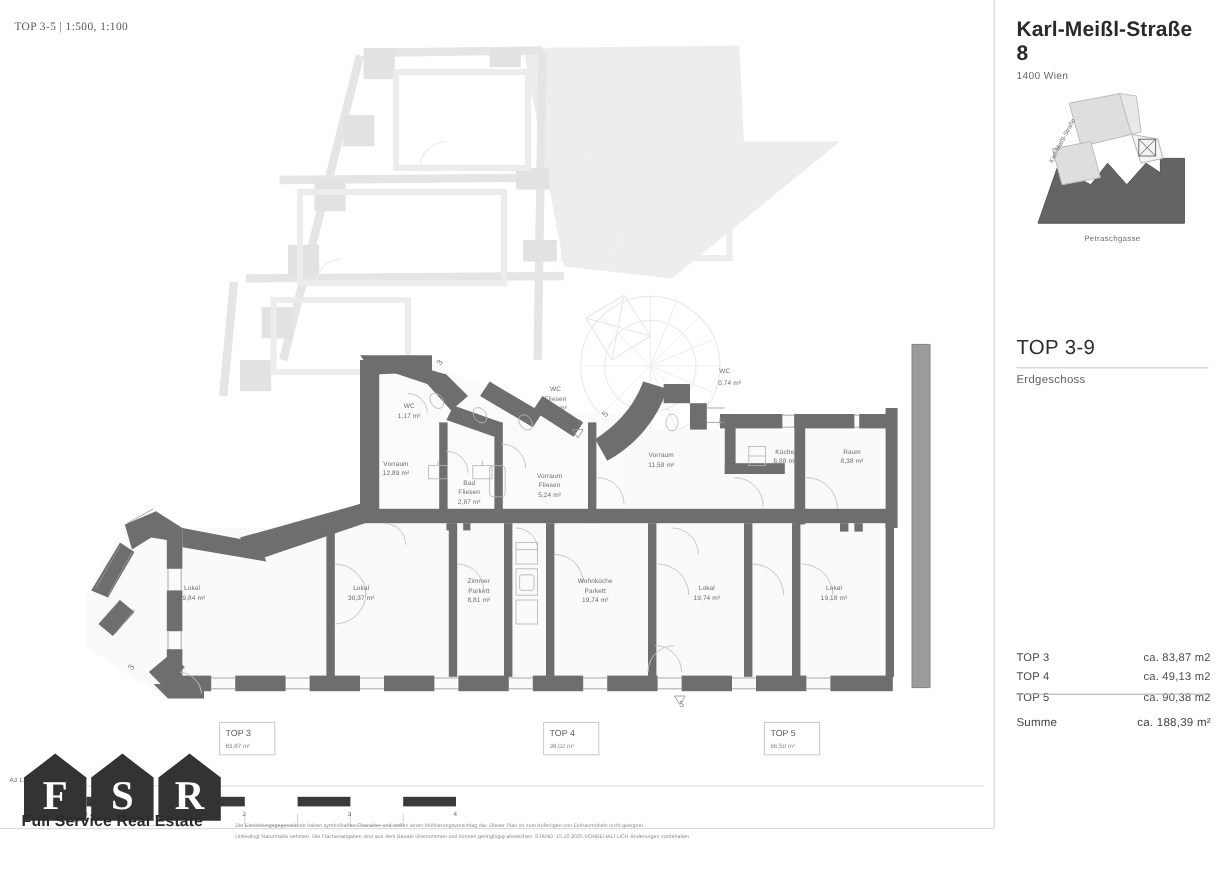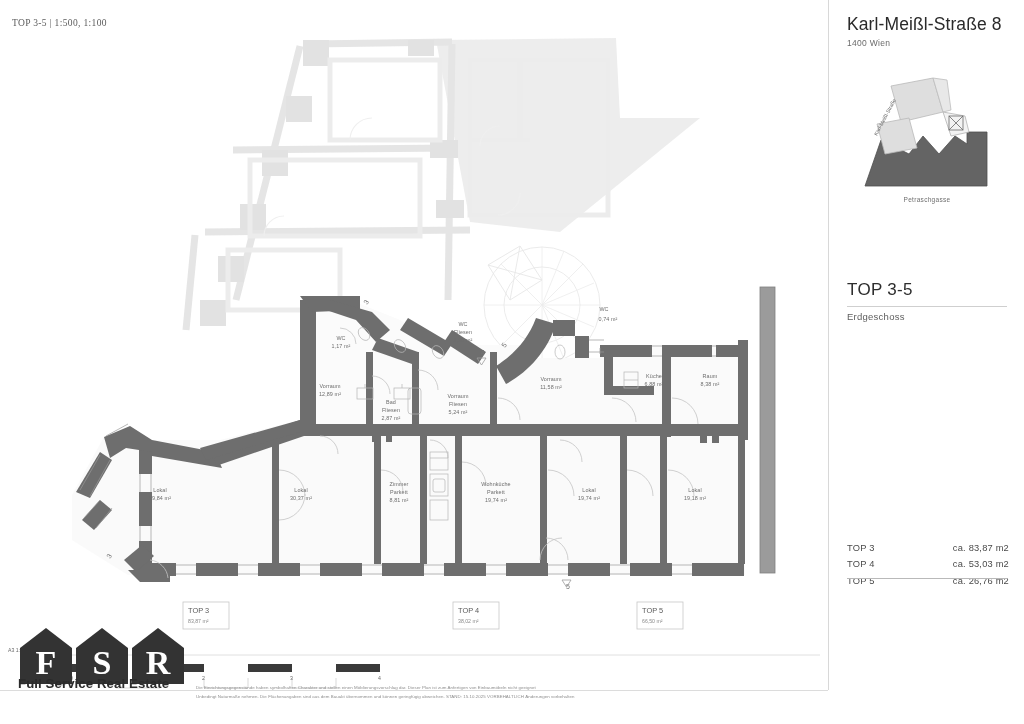--- a/index.html
+++ b/index.html
@@ -18,21 +18,21 @@
     white-space:nowrap;
     font-family:Liberation Serif, serif;
   }
 
   
   .sidebar{
     position:absolute;left:828px;top:0;width:196px;height:690px;
     border-left:1px solid #d8d8d8;box-sizing:border-box;
     padding:14px 16px 0 18px;
   }
-  .addr-title{font-size:17.5px;font-weight:400;color:#2a2a2a;letter-spacing:.1px;line-height:1.15;}
+  .addr-title{font-size:17.5px;font-weight:700;color:#2a2a2a;letter-spacing:.1px;line-height:1.15;}
   .addr-sub{font-size:8.5px;color:#6a6a6a;margin-top:4px;letter-spacing:.3px;}
 
   .sitemap-wrap{position:absolute;left:18px;top:70px;width:160px;height:140px;}
   .sitemap-caption{
     position:absolute;left:18px;top:196px;width:160px;text-align:center;
     font-size:6.5px;color:#6e6e6e;letter-spacing:.3px;
   }
 
   .top-title{position:absolute;left:18px;top:280px;font-size:17px;color:#2d2d2d;letter-spacing:.3px;}
   .rule{position:absolute;left:18px;width:160px;height:1px;background:#cfcfcf;}
@@ -474,34 +474,40 @@
         <g stroke="#6a6a6a" stroke-width="0.8" fill="none">
           <rect x="102" y="46" width="14" height="14"></rect>
           <path d="M102,46 L116,60 M116,46 L102,60"></path>
         </g>
 
         <text x="30" y="66" transform="rotate(-62 30 66)" font-family="Liberation Sans, sans-serif" font-size="5.2" fill="#6e6e6e">Karl-Meißl-Straße</text>
       </svg>
     </div>
     <div class="sitemap-caption">Petraschgasse</div>
 
-    <div class="top-title">TOP 3-5</div>
+    <div class="top-title">TOP 3-9</div>
     <div class="rule rule-a"></div>
     <div class="floor-label">Erdgeschoss</div>
 
     <div class="area-table">
       <div class="area-row">
         <span class="lbl">TOP 3</span>
         <span class="val">ca. 83,87 m2</span>
       </div>
       <div class="area-row">
         <span class="lbl">TOP 4</span>
-        <span class="val">ca. 53,03 m2</span>
+        <span class="val">ca. 49,13 m2</span>
       </div>
       <div class="area-row">
         <span class="lbl">TOP 5</span>
-        <span class="val">ca. 26,76 m2</span>
+        <span class="val">ca. 90,38 m2</span>
       </div>
     </div>
     <div class="rule rule-b"></div>
+    <div class="area-table" style="top:586px;">
+      <div class="sum-row">
+        <span class="lbl">Summe</span>
+        <span class="val">ca. 188,39 m²</span>
+      </div>
+    </div>
   </div>
 
 </div>
 
 </body></html>

